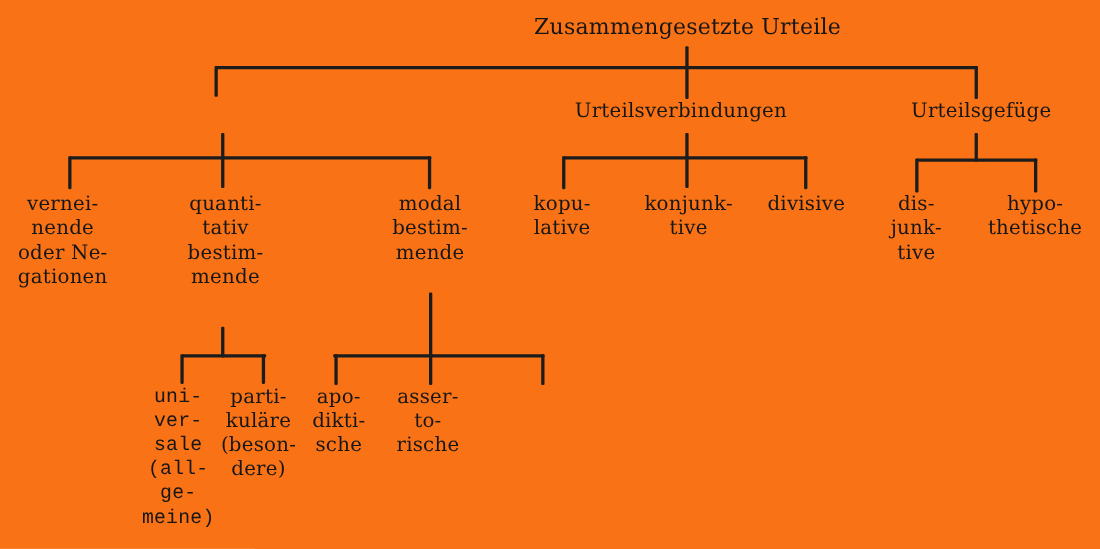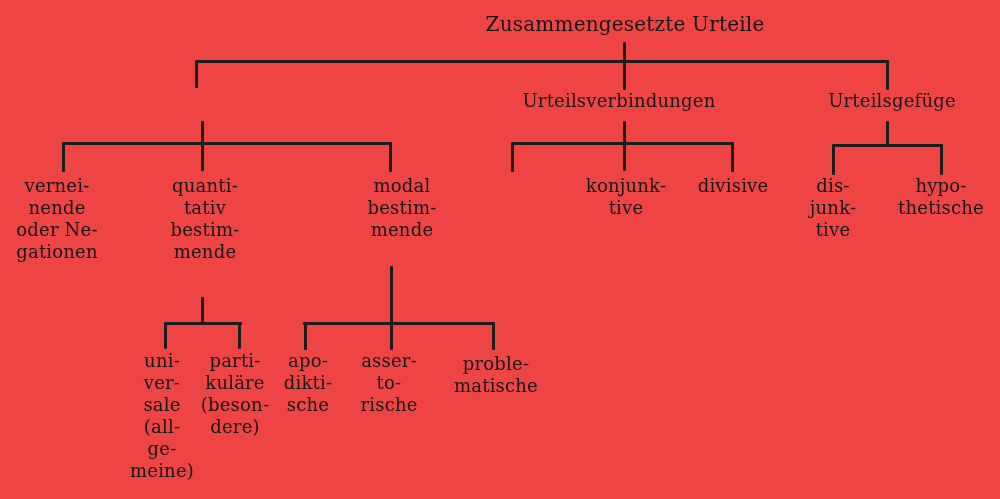--- a/index.html
+++ b/index.html
@@ -1,20 +1,20 @@
 <!DOCTYPE html>
 <html><head>
 <meta charset="utf-8">
 <style>
   html, body { margin: 0; padding: 0; background: #ffffff; }
   .stage {
     position: relative;
     width: 1000px;
     height: 499px;
-    background: #ef4444;
+    background: #f97316;
     font-family: "DejaVu Serif", "Liberation Serif", serif;
     color: #161616;
     overflow: hidden;
   }
   .hl, .vl { position: absolute; background: #1c1c1c; border-radius: 1px; }
   .hl { height: 3px; }
   .vl { width: 3px; }
   .node {
     position: absolute;
     transform: translateX(-50%);
@@ -57,55 +57,55 @@
   <div class="vl" style="left:940px; top:144px; height:31px;"></div>
 
   <div class="node" style="left:57px; top:175px;">vernei-
 nende
 oder Ne-
 gationen</div>
   <div class="node" style="left:205px; top:175px;">quanti-
 tativ
 bestim-
 mende</div>
-  <div class="node" style="left:391px; top:175px;margin-left:11px;">modal
+  <div class="node" style="left:391px; top:175px;">modal
 bestim-
 mende</div>
+  <div class="node" style="left:511px; top:175px;">kopu-
+lative</div>
   <div class="node" style="left:626px; top:175px;">konjunk-
 tive</div>
   <div class="node" style="left:733px; top:175px;text-align:right;">divisive</div>
   <div class="node" style="left:833px; top:175px;">dis-
 junk-
 tive</div>
   <div class="node" style="left:941px; top:175px;">hypo-
 thetische</div>
 
   <div class="vl" style="left:201px; top:297px; height:28px;"></div>
   <div class="hl" style="left:165px; top:322px; width:77px;"></div>
   <div class="vl" style="left:164px; top:322px; height:27px;"></div>
   <div class="vl" style="left:238px; top:322px; height:27px;"></div>
 
   <div class="vl" style="left:390px; top:266px; height:59px;"></div>
   <div class="hl" style="left:303px; top:322px; width:192px;"></div>
   <div class="vl" style="left:304px; top:322px; height:28px;"></div>
   <div class="vl" style="left:390px; top:322px; height:28px;"></div>
   <div class="vl" style="left:492px; top:322px; height:28px;"></div>
 
-  <div class="node" style="left:162px; top:350px;">uni-
+  <div class="node" style="left:162px; top:350px;font-family:Liberation Mono, monospace;">uni-
 ver-
 sale
 (all-
 ge-
 meine)</div>
   <div class="node" style="left:235px; top:350px;">parti-
 kuläre
 (beson-
 dere)</div>
   <div class="node" style="left:389px; top:350px;">asser-
 to-
 rische</div>
   <div class="node" style="left:308px; top:350px;">apo-
 dikti-
 sche</div>
-  <div class="node" style="left:496px; top:353px;">proble-
-matische</div>
 
 </div>
 
 </body></html>

